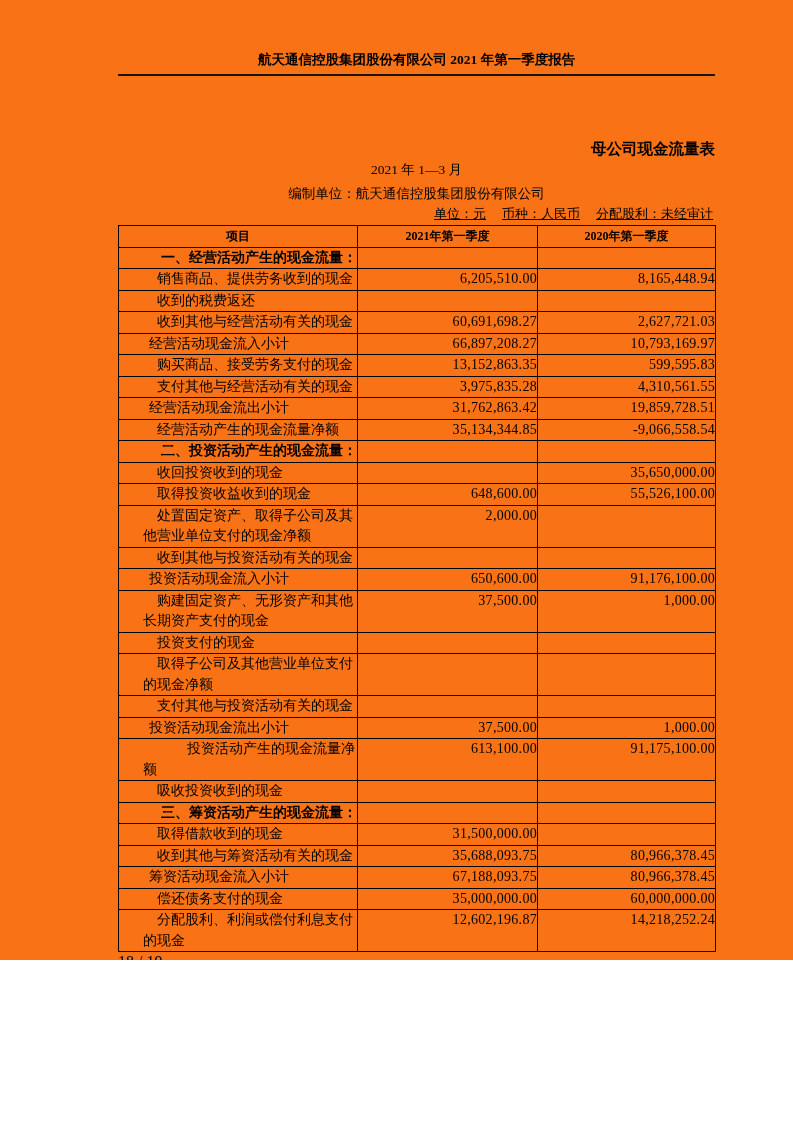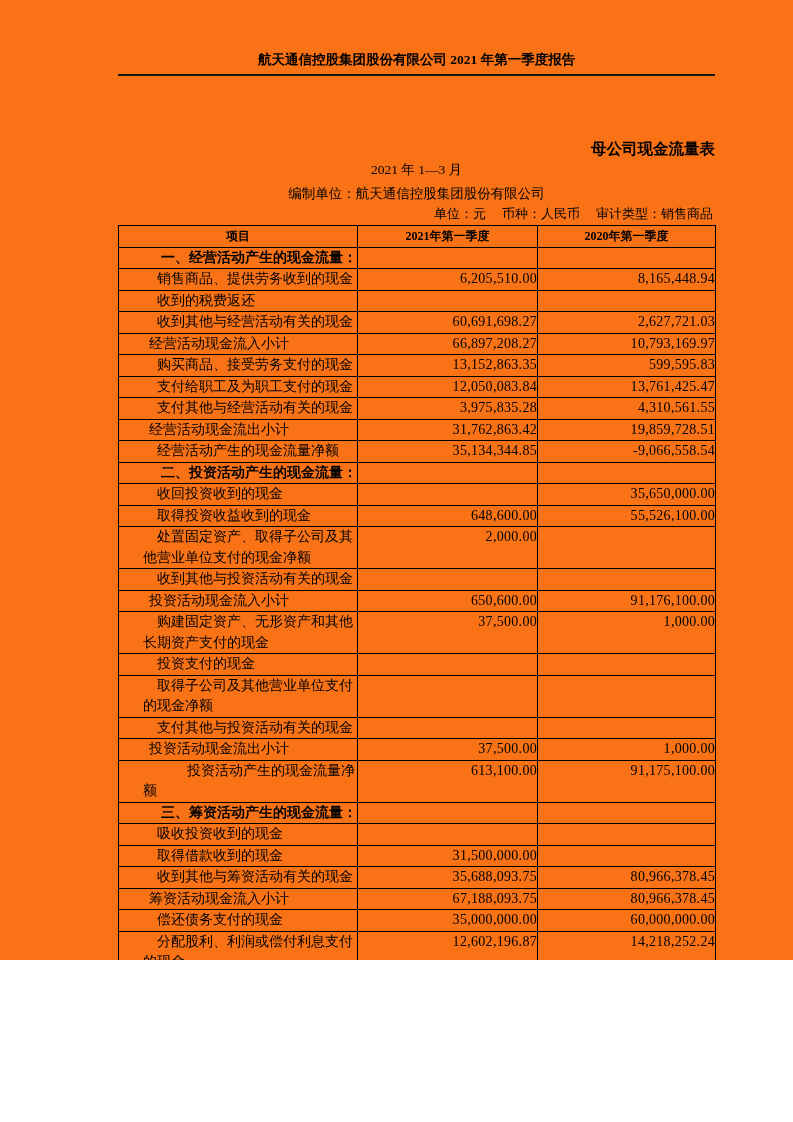--- a/index.html
+++ b/index.html
@@ -10,21 +10,21 @@
   }
   .content { position:absolute; left:118px; top:0; width:597px; }
 
   .hdr-text { padding-top:51px; text-align:center; font-weight:bold; font-size:13.5px; line-height:18px; }
   .hdr-rule { border-bottom:2.5px solid #151515; margin-top:5px; }
 
   .doc-title { margin-top:62px; text-align:right; font-weight:bold; font-size:15.5px; line-height:22px; }
   .doc-period { text-align:center; font-size:13.5px; line-height:20px; }
   .doc-prepared { margin-top:4px; text-align:center; font-size:13.5px; line-height:20px; }
   .doc-meta { text-align:right; font-size:13px; line-height:19px; padding-right:2px; }
-  .doc-meta span { margin-left:16px; }
+  .doc-meta span { margin-left:16px;text-decoration:underline; }
 
   table.cf {
     width:597px; border-collapse:collapse; table-layout:fixed; margin-top:2px;
   }
   table.cf col.c1 { width:239px; }
   table.cf col.c2 { width:180px; }
   table.cf col.c3 { width:178px; }
   table.cf th, table.cf td {
     border:1px solid #000; padding:0; vertical-align:top;
     font-size:14px; line-height:20.5px; overflow:hidden;
@@ -44,21 +44,21 @@
 
 <div class="page">
   <div class="content">
 
     <div class="hdr-text">航天通信控股集团股份有限公司 2021 年第一季度报告</div>
     <div class="hdr-rule"></div>
 
     <div class="doc-title">母公司现金流量表</div>
     <div class="doc-period">2021 年 1—3 月</div>
     <div class="doc-prepared">编制单位：航天通信控股集团股份有限公司</div>
-    <div class="doc-meta"><span>单位：元</span><span>币种：人民币</span><span>审计类型：销售商品</span></div>
+    <div class="doc-meta"><span>单位：元</span><span>币种：人民币</span><span>分配股利：未经审计</span></div>
 
     <table class="cf">
       <colgroup>
           <col class="c1">
           <col class="c2">
           <col class="c3">
         </colgroup>
       <tbody>
           <tr>
         <th>项目</th>
@@ -89,25 +89,20 @@
         <td class="lab i2">经营活动现金流入小计</td>
         <td class="num">66,897,208.27</td>
         <td class="num">10,793,169.97</td>
       </tr>
       <tr>
         <td class="lab i1">购买商品、接受劳务支付的现金</td>
         <td class="num">13,152,863.35</td>
         <td class="num">599,595.83</td>
       </tr>
       <tr>
-        <td class="lab i1">支付给职工及为职工支付的现金</td>
-        <td class="num">12,050,083.84</td>
-        <td class="num">13,761,425.47</td>
-      </tr>
-      <tr>
         <td class="lab i1">支付其他与经营活动有关的现金</td>
         <td class="num">3,975,835.28</td>
         <td class="num">4,310,561.55</td>
       </tr>
       <tr>
         <td class="lab i2">经营活动现金流出小计</td>
         <td class="num">31,762,863.42</td>
         <td class="num">19,859,728.51</td>
       </tr>
       <tr>
@@ -169,26 +164,26 @@
         <td class="lab i2">投资活动现金流出小计</td>
         <td class="num">37,500.00</td>
         <td class="num">1,000.00</td>
       </tr>
       <tr>
         <td class="lab i3">投资活动产生的现金流量净额</td>
         <td class="num">613,100.00</td>
         <td class="num">91,175,100.00</td>
       </tr>
       <tr>
+        <td class="lab i1">吸收投资收到的现金</td>
+        <td class="num"></td>
+        <td class="num"></td>
+      </tr>
+      <tr>
         <td class="lab sec">三、筹资活动产生的现金流量：</td>
-        <td class="num"></td>
-        <td class="num"></td>
-      </tr>
-      <tr>
-        <td class="lab i1">吸收投资收到的现金</td>
         <td class="num"></td>
         <td class="num"></td>
       </tr>
       <tr>
         <td class="lab i1">取得借款收到的现金</td>
         <td class="num">31,500,000.00</td>
         <td class="num"></td>
       </tr>
       <tr>
         <td class="lab i1">收到其他与筹资活动有关的现金</td>

